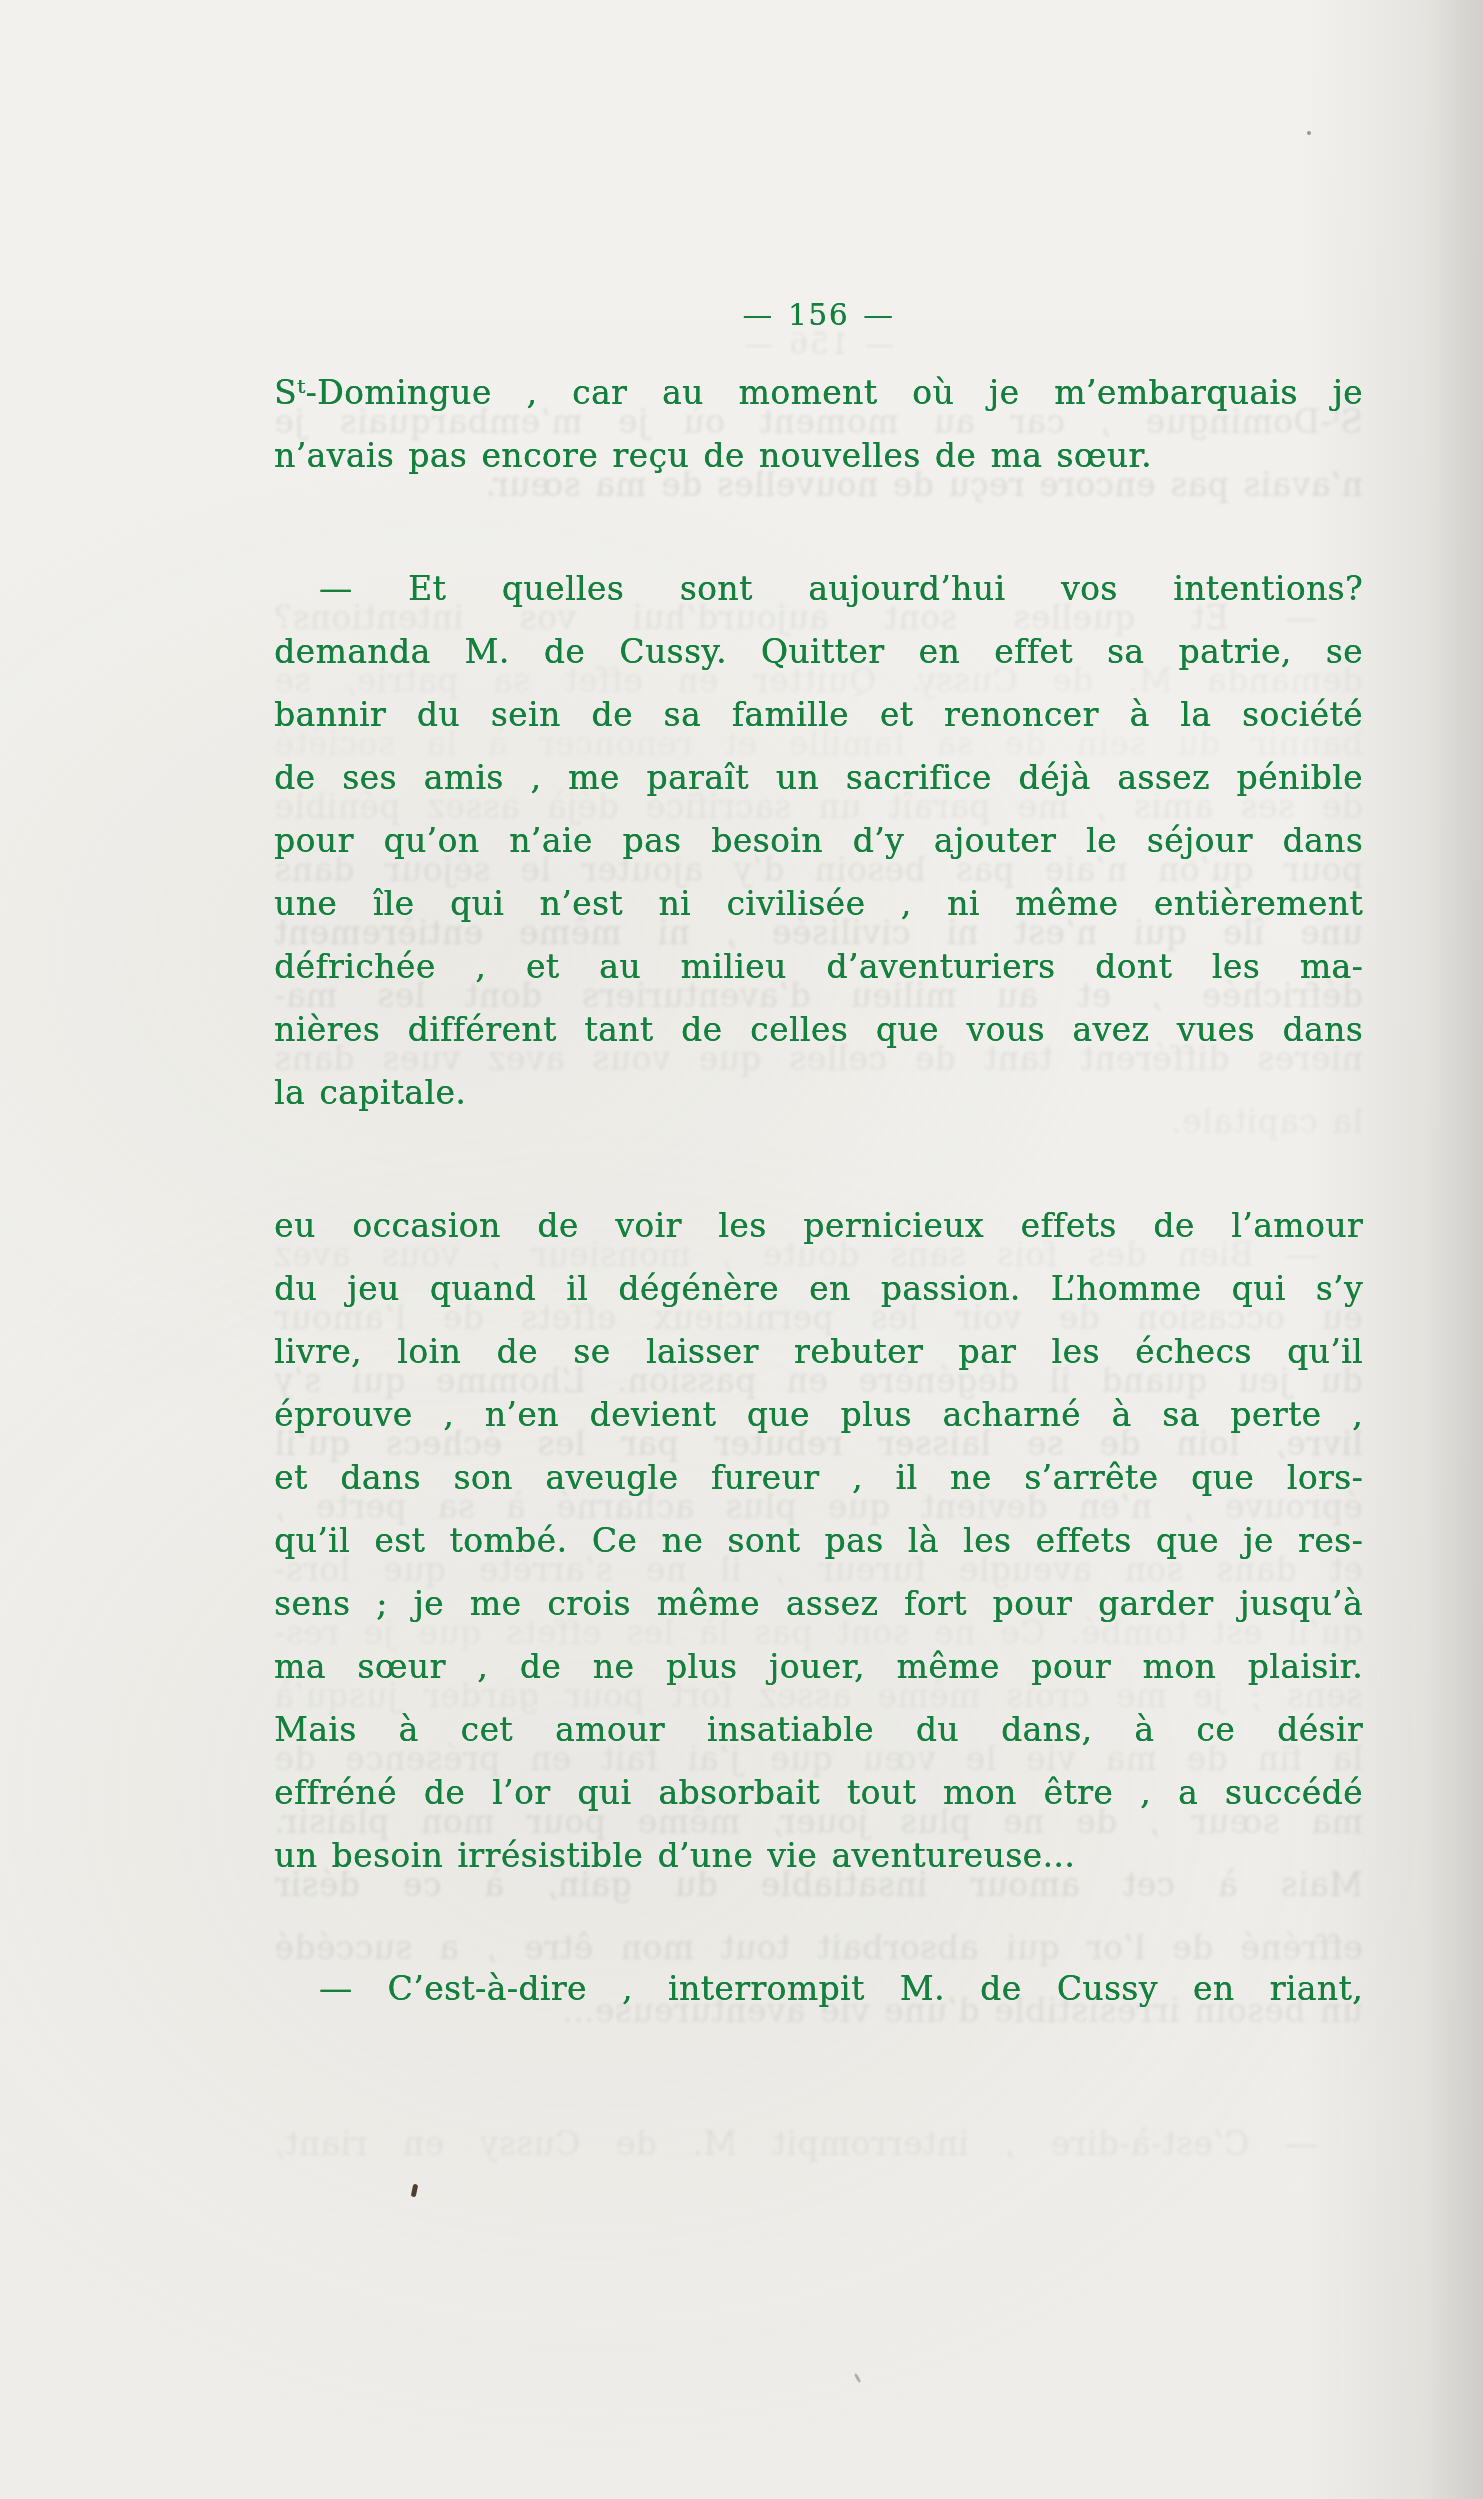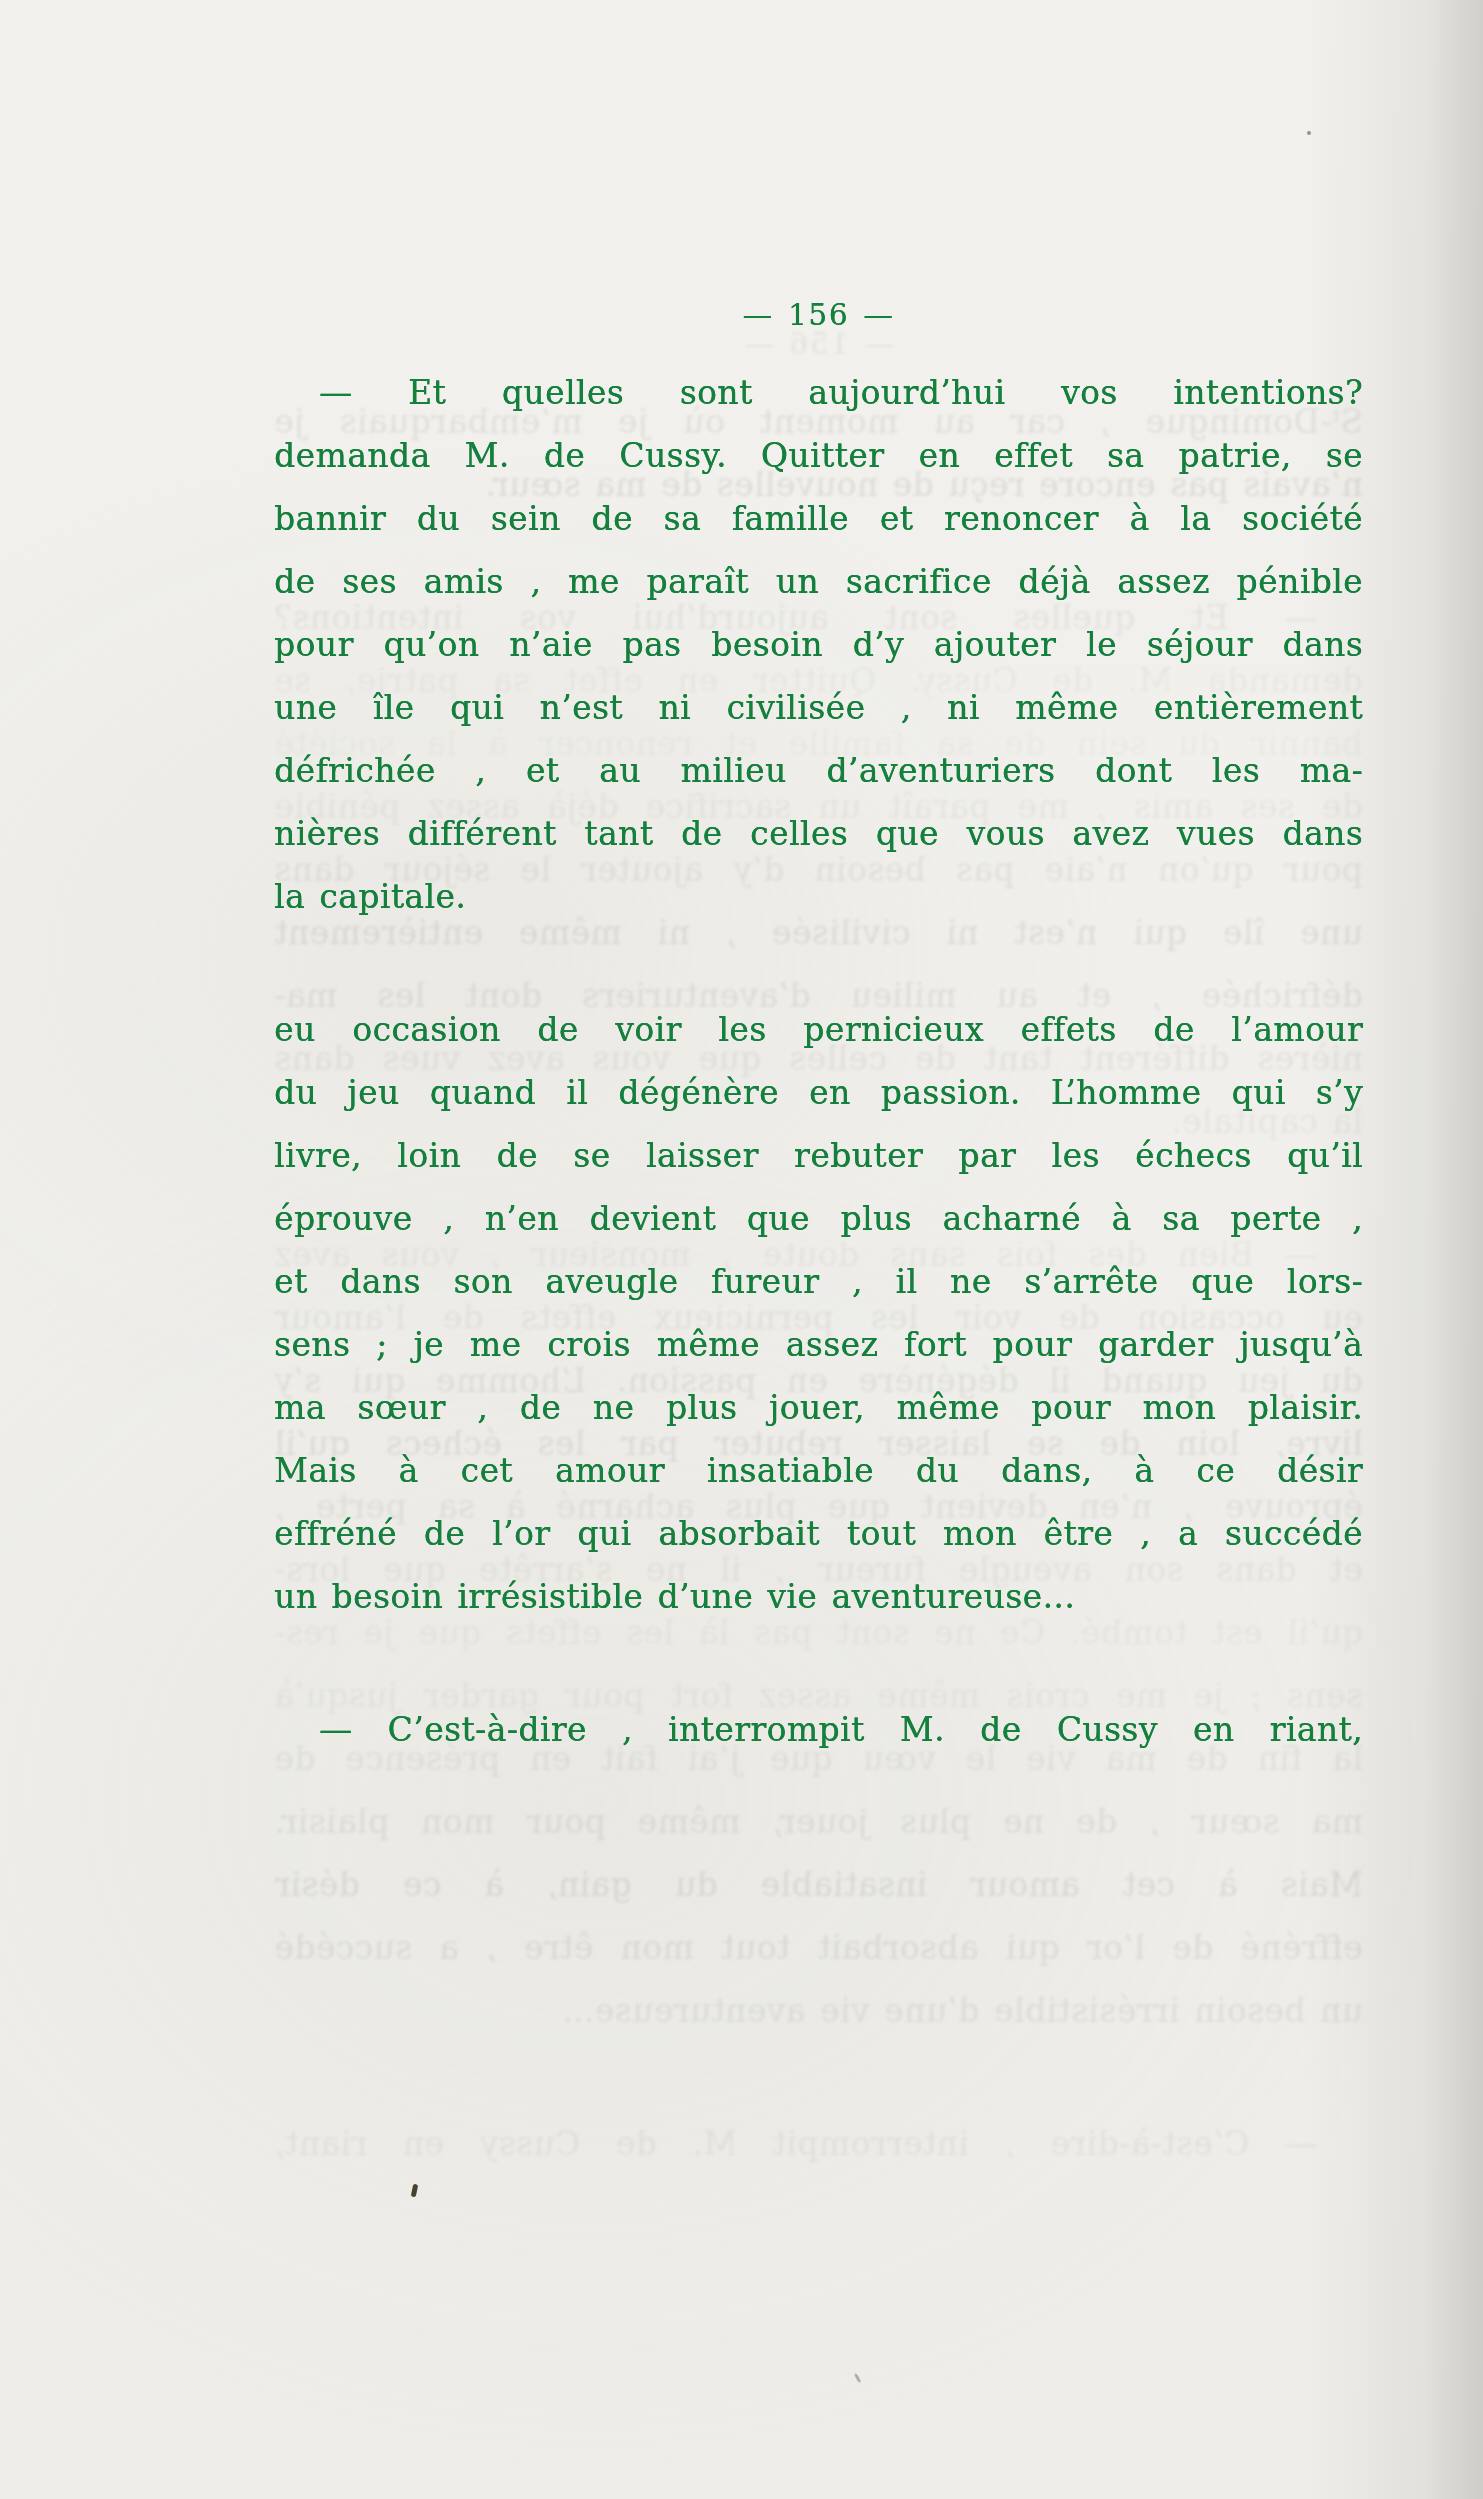--- a/index.html
+++ b/index.html
@@ -93,36 +93,41 @@
         <div class="para">
           <div class="line indent">— C’est-à-dire , interrompit M. de Cussy en riant,</div>
         </div>
       </div>
   </div>
 
   <div class="text-col">
     <div class="page-number">— 156 —</div>
     <div>
         <div class="para">
+          <div class="line">Sᵗ-Domingue , car au moment où je m’embarquais je</div>
+          <div class="line lastline">n’avais pas encore reçu de nouvelles de ma sœur.</div>
+        </div>
+        <div class="para">
           <div class="line indent">— Et quelles sont aujourd’hui vos intentions?</div>
           <div class="line">demanda M. de Cussy. Quitter en effet sa patrie, se</div>
           <div class="line">bannir du sein de sa famille et renoncer à la société</div>
           <div class="line">de ses amis , me paraît un sacrifice déjà assez pénible</div>
           <div class="line">pour qu’on n’aie pas besoin d’y ajouter le séjour dans</div>
           <div class="line">une île qui n’est ni civilisée , ni même entièrement</div>
           <div class="line">défrichée , et au milieu d’aventuriers dont les ma-</div>
           <div class="line">nières différent tant de celles que vous avez vues dans</div>
           <div class="line lastline">la capitale.</div>
         </div>
         <div class="para">
           <div class="line">eu occasion de voir les pernicieux effets de l’amour</div>
           <div class="line">du jeu quand il dégénère en passion. L’homme qui s’y</div>
           <div class="line">livre, loin de se laisser rebuter par les échecs qu’il</div>
           <div class="line">éprouve , n’en devient que plus acharné à sa perte ,</div>
           <div class="line">et dans son aveugle fureur , il ne s’arrête que lors-</div>
+          <div class="line">qu’il est tombé. Ce ne sont pas là les effets que je res-</div>
           <div class="line">sens ; je me crois même assez fort pour garder jusqu’à</div>
           <div class="line">ma sœur , de ne plus jouer, même pour mon plaisir.</div>
           <div class="line">Mais à cet amour insatiable du dans, à ce désir</div>
           <div class="line">effréné de l’or qui absorbait tout mon être , a succédé</div>
           <div class="line lastline">un besoin irrésistible d’une vie aventureuse...</div>
         </div>
         <div class="para">
           <div class="line indent">— C’est-à-dire , interrompit M. de Cussy en riant,</div>
         </div>
       </div>

